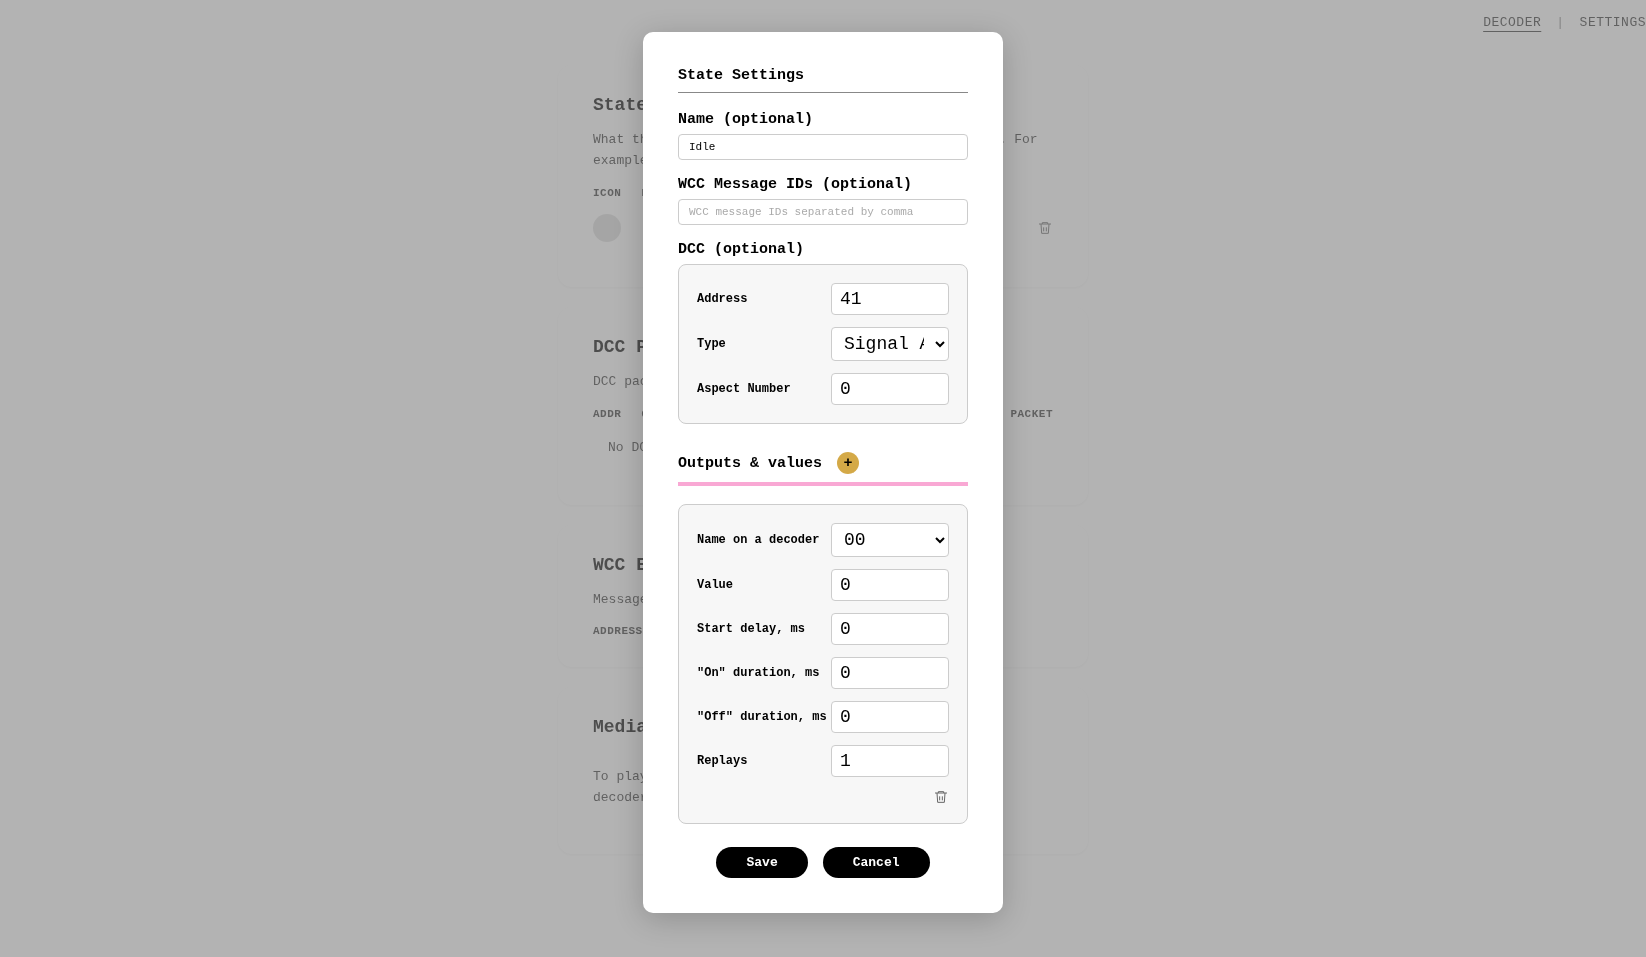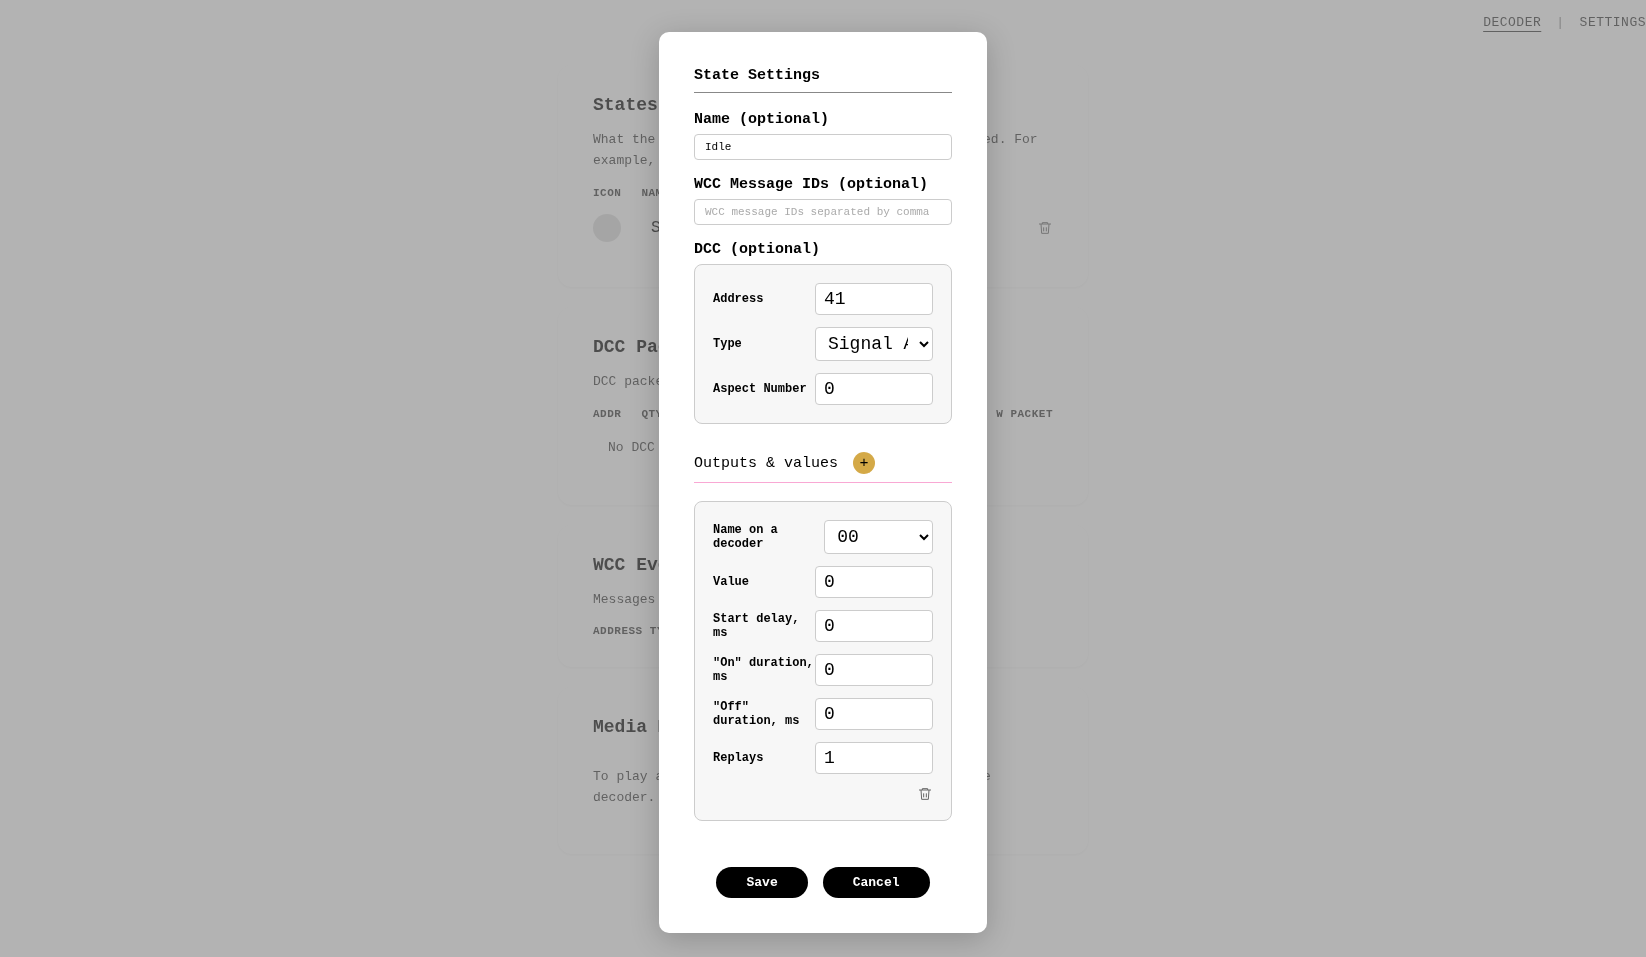--- a/index.html
+++ b/index.html
@@ -126,39 +126,39 @@
       color: #333;
       padding: 20px 15px;
     }
 
     
     .modal {
       position: absolute;
       top: 32px;
       left: 50%;
       transform: translateX(-50%);
-      width: 328px;
+      width: 360px;
       background: #fff;
       border-radius: 10px;
       z-index: 10;
       padding: 35px;
       box-shadow: 0 6px 30px rgba(0,0,0,0.2);
     }
     .modal h3 {
       font-size: 15px;
       font-weight: bold;
       padding-bottom: 8px;
       border-bottom: 1px solid #888;
       margin-bottom: 18px;
     }
     .modal-section-title {
       font-size: 15px;
-      font-weight: normal;
+      font-weight: bold;
       padding-bottom: 8px;
-      border-bottom: 1px solid #f9a8d4;
+      border-bottom: 4px solid #f9a8d4;
       margin-bottom: 18px;
       margin-top: 28px;
       display: flex;
       align-items: center;
     }
     .modal-section-title .badge-btn {
       margin-left: 15px;
     }
     .form-group {
       margin-bottom: 16px;
@@ -210,21 +210,21 @@
     }
     .trash-row {
       display: flex;
       justify-content: flex-end;
       margin-top: 10px;
     }
     .modal-buttons {
       display: flex;
       justify-content: center;
       gap: 15px;
-      margin-top: 46px;
+      margin-top: 23px;
     }
     .btn {
       background: #000;
       color: #fff;
       border: none;
       border-radius: 20px;
       padding: 8px 30px;
       font-family: 'Courier New', monospace;
       font-size: 13px;
       font-weight: bold;

